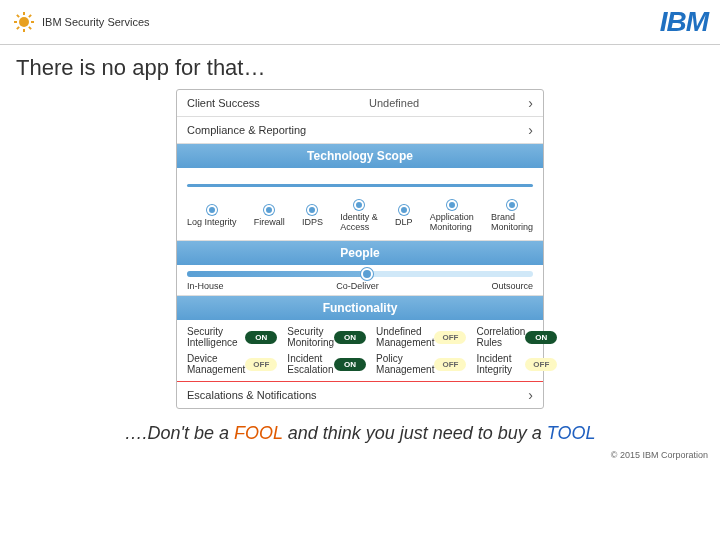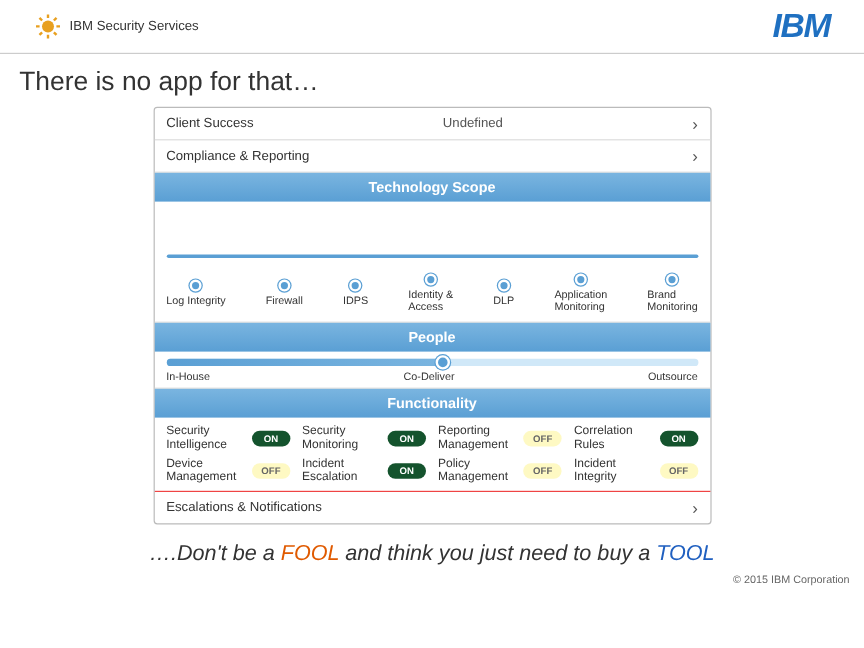--- a/index.html
+++ b/index.html
@@ -10,21 +10,21 @@
       height: 540px;
       overflow: hidden;
       position: relative;
     }
 
     
     .header {
       display: flex;
       align-items: center;
       justify-content: space-between;
-      padding: 6px 28px;
+      padding: 6px 12px;
       border-bottom: 1px solid #ccc;
     }
     .ibm-logo-left {
       display: flex;
       align-items: center;
       gap: 6px;
       font-size: 11px;
       color: #333;
     }
     .sun-icon {
@@ -42,21 +42,21 @@
     
     .page-title {
       font-size: 22px;
       color: #333;
       padding: 10px 16px 8px;
     }
 
     
     .card {
       margin: 0 auto;
-      width: 465px;
+      width: 368px;
       border: 1px solid #bbb;
       background: #fff;
       border-radius: 3px;
       font-size: 11px;
     }
 
     
     .card-row {
       display: flex;
       align-items: center;
@@ -79,21 +79,20 @@
       text-align: center;
       padding: 5px 10px;
       font-size: 12px;
       font-weight: bold;
     }
 
     
     .tech-scope-area {
       padding: 8px 10px;
       border-bottom: 1px solid #ddd;
-      margin-top: 28px;
     }
     .tech-track {
       position: relative;
       width: 100%;
       height: 18px;
       margin-bottom: 2px;
     }
     .tech-track-line {
       position: absolute;
       top: 8px;
@@ -330,21 +329,21 @@
       <div class="func-item">
         <span class="func-label">Security Intelligence</span>
         <span class="toggle toggle-on">ON</span>
       </div>
       <div class="func-item">
         <span class="func-label">Security Monitoring</span>
         <span class="toggle toggle-on">ON</span>
       </div>
 
       <div class="func-item">
-        <span class="func-label">Reporting Management</span>
+        <span class="func-label">Undefined Management</span>
         <span class="toggle toggle-off">OFF</span>
       </div>
       <div class="func-item">
         <span class="func-label">Correlation Rules</span>
         <span class="toggle toggle-on">ON</span>
       </div>
 
       <div class="func-item">
         <span class="func-label">Device Management</span>
         <span class="toggle toggle-off">OFF</span>

